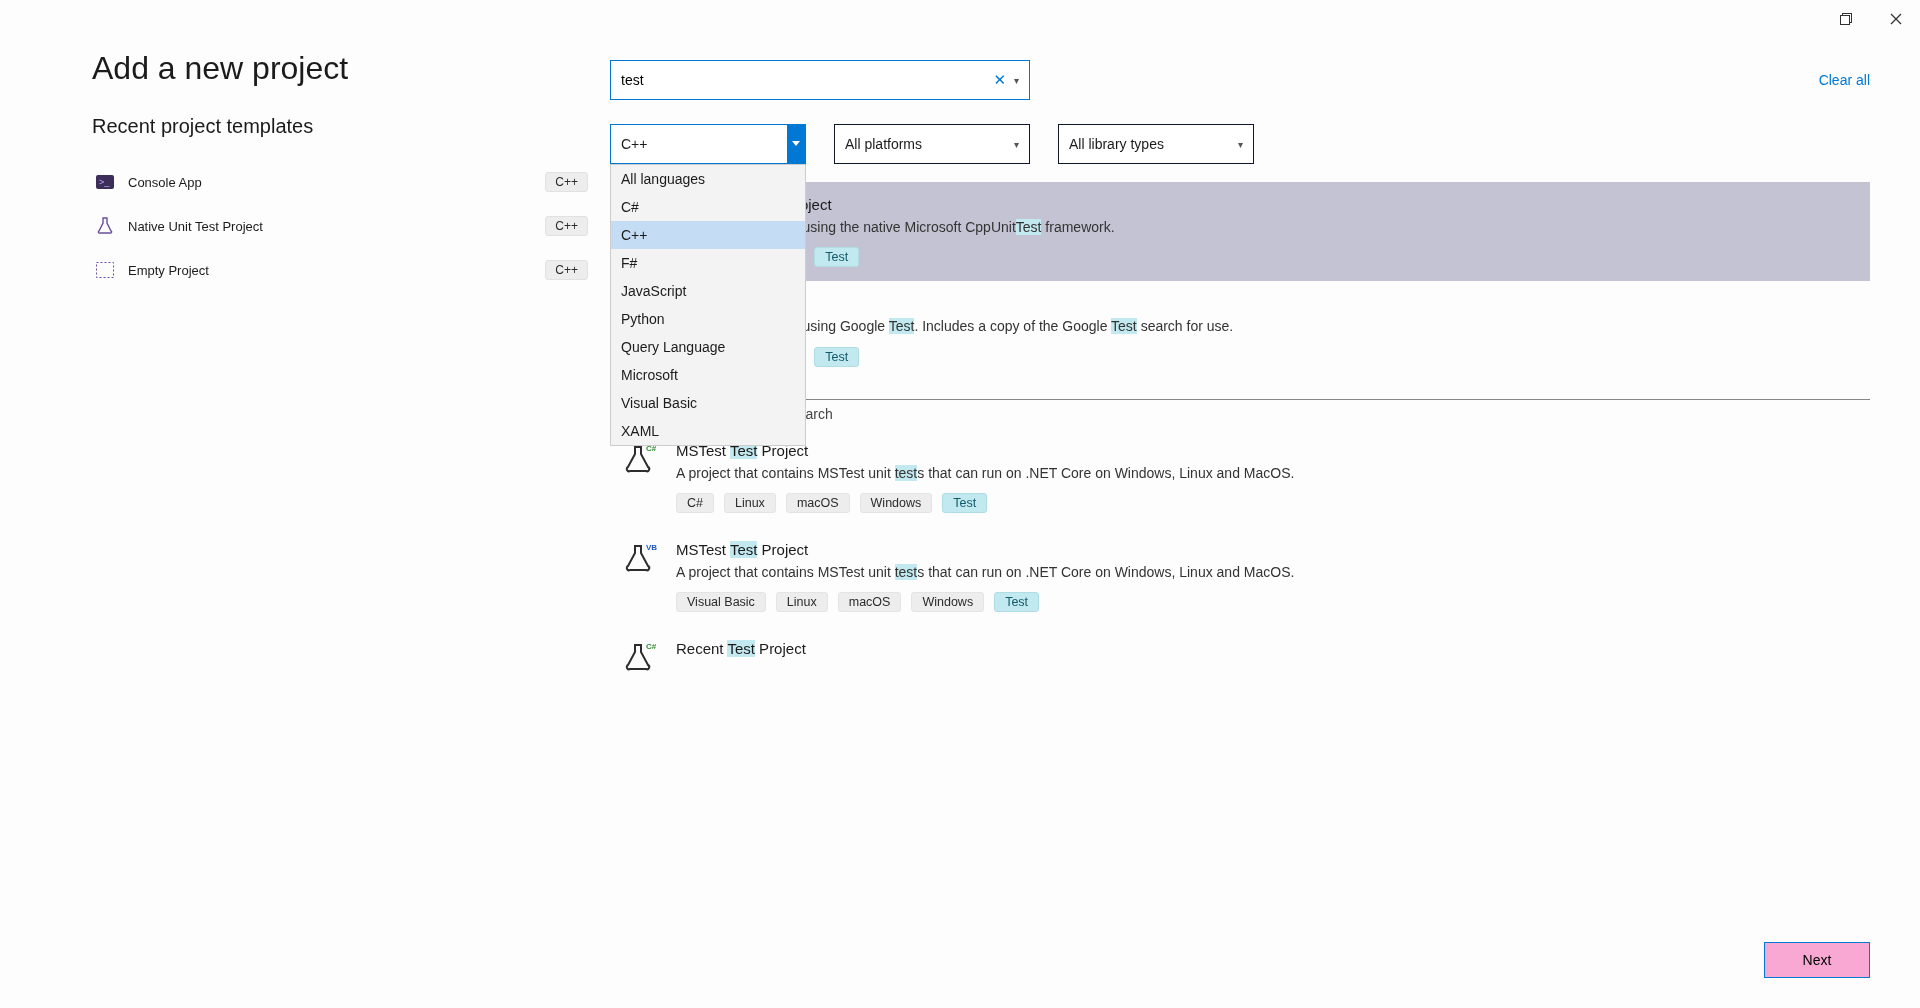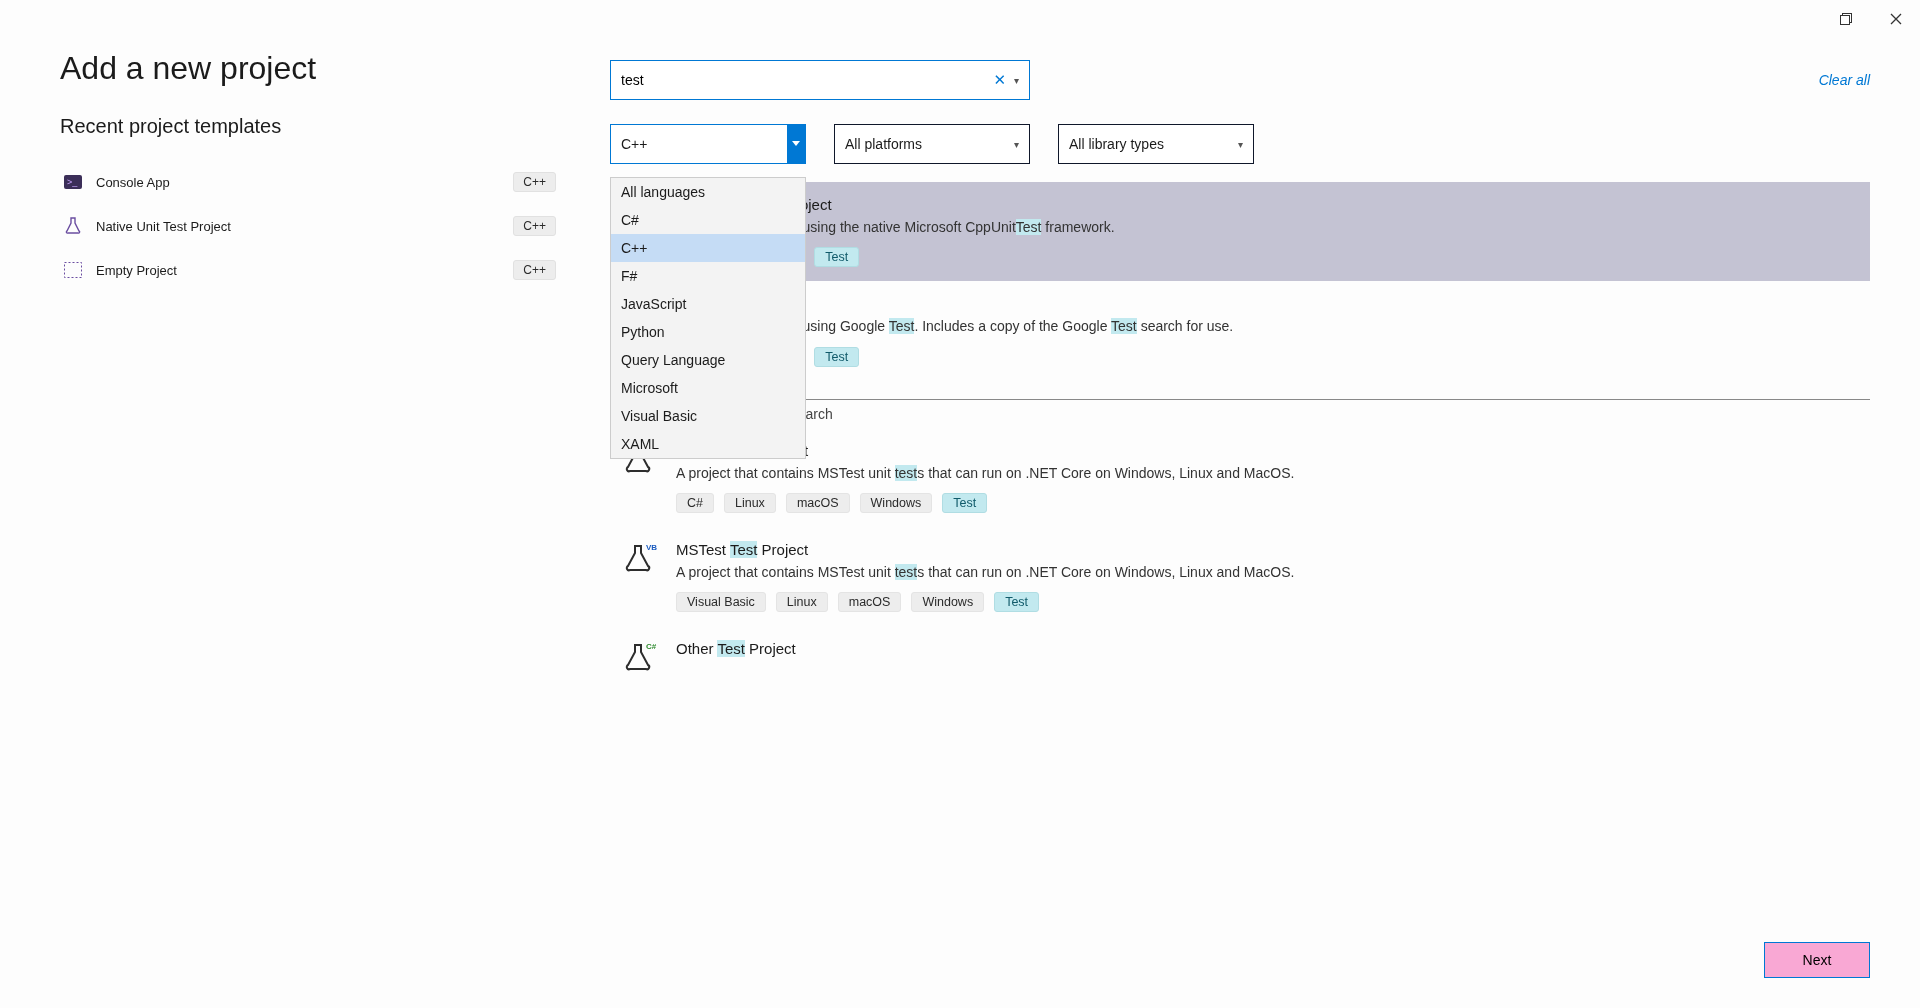--- a/index.html
+++ b/index.html
@@ -27,21 +27,21 @@
 
   
   .page {
     position: absolute;
     top: 40px;
     left: 0; right: 0; bottom: 0;
     display: flex;
   }
   .left-col {
     width: 600px;
-    padding: 10px 0 0 60px;
+    padding: 10px 0 0 92px;
   }
   .right-col {
     flex: 1;
     padding: 20px 50px 12px 10px;
     position: relative;
   }
 
   h1.title {
     font-size: 32px;
     font-weight: 400;
@@ -86,21 +86,21 @@
     display:flex; align-items:center;
     padding: 0 10px;
     gap:8px;
     background:#fff;
   }
   .search-box input {
     flex:1; border:none; outline:none; font-size:14px; background:transparent;
   }
   .clear-x { color:#0078d4; font-size:15px; cursor:pointer; }
   .small-caret { color:#555; font-size:10px; cursor:pointer; }
-  .clear-all { color:#0078d4; font-size:14px; cursor:pointer; margin-left:auto;font-style:italic; }
+  .clear-all { color:#0078d4; font-size:14px; cursor:pointer; margin-left:auto; }
 
   
   .filters-row { display:flex; gap:28px; align-items:flex-start; }
   .filter-select {
     height:40px; width:196px;
     border:1px solid #0f172a;
     display:flex; align-items:center; justify-content:space-between;
     padding:0 10px;
     background:#fff;
     font-size:14px;
@@ -112,21 +112,21 @@
     width:18px; height:38px;
     background:#0078d4;
     margin-right:-10px;
     display:flex; align-items:center; justify-content:center;
   }
   .filter-select .caret { font-size:10px; color:#555; }
 
   
   .dropdown {
     position:absolute;
-    top:52px; left:-1px;
+    top:39px; left:-1px;
     width:196px;
     background:#f3f3f3;
     border:1px solid #ccc;
     z-index:100;
   }
   .dropdown .dd-item {
     padding:6px 10px;
     font-size:14px;
     cursor:pointer;
   }
@@ -389,21 +389,21 @@
 
       <div class="result-item" style="padding-bottom:0">
         <span class="result-icon">
           <svg width="34" height="32" viewBox="0 0 34 32">
               <path d="M11 4 h6 v7 l7 13 a2 2 0 0 1 -2 4 h-16 a2 2 0 0 1 -2 -4 l7 -13 z" fill="none" stroke="#2d2d2d" stroke-width="2"></path>
               <text x="22" y="8" font-size="8" fill="#2e8b2e" font-weight="bold">C#</text>
             </svg>
         </span>
         <div class="result-body">
           <div class="result-title">
-            <span>Other </span><mark class="hl">Test</mark><span> Project</span>
+            <span>Recent </span><mark class="hl">Test</mark><span> Project</span>
           </div>
         </div>
       </div>
 
     </div>
 
     <button class="next-btn">Next</button>
   </div>
 </div>
 

